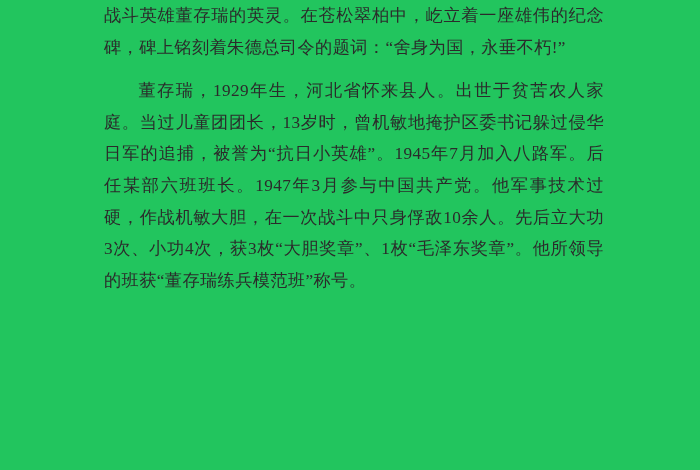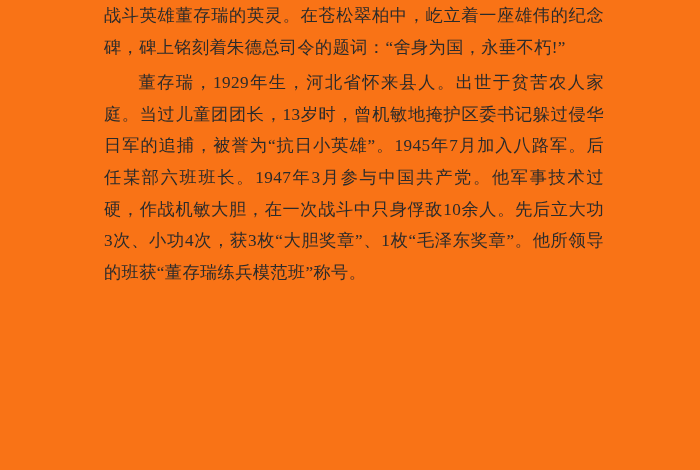--- a/index.html
+++ b/index.html
@@ -10,21 +10,21 @@
     width: 700px;
     height: 470px;
     background: #ffffff;
     font-family: "Liberation Serif", "DejaVu Serif", serif;
     overflow: hidden;
   }
   .page {
     position: relative;
     width: 700px;
     height: 470px;
-    background: #f97316;
+    background: #22c55e;
     box-sizing: border-box;
     padding: 0 96px 0 104px;
     overflow: hidden;
   }
   .page-body {
     padding-top: 0;
   }
   p.para {
     margin: 0;
     color: #2b2b2b;
@@ -32,21 +32,21 @@
     line-height: 31.6px;
     text-align: justify;
     text-justify: inter-ideograph;
     letter-spacing: 0.4px;
     font-weight: 500;
   }
   p.para.indent {
     text-indent: 2em;
   }
   p.para + p.para {
-    margin-top: 4px;
+    margin-top: 12px;
   }
   .clip-top {
     
     margin-top: -2px;
   }
 </style>
 </head>
 <body>
 
 <div class="page">

